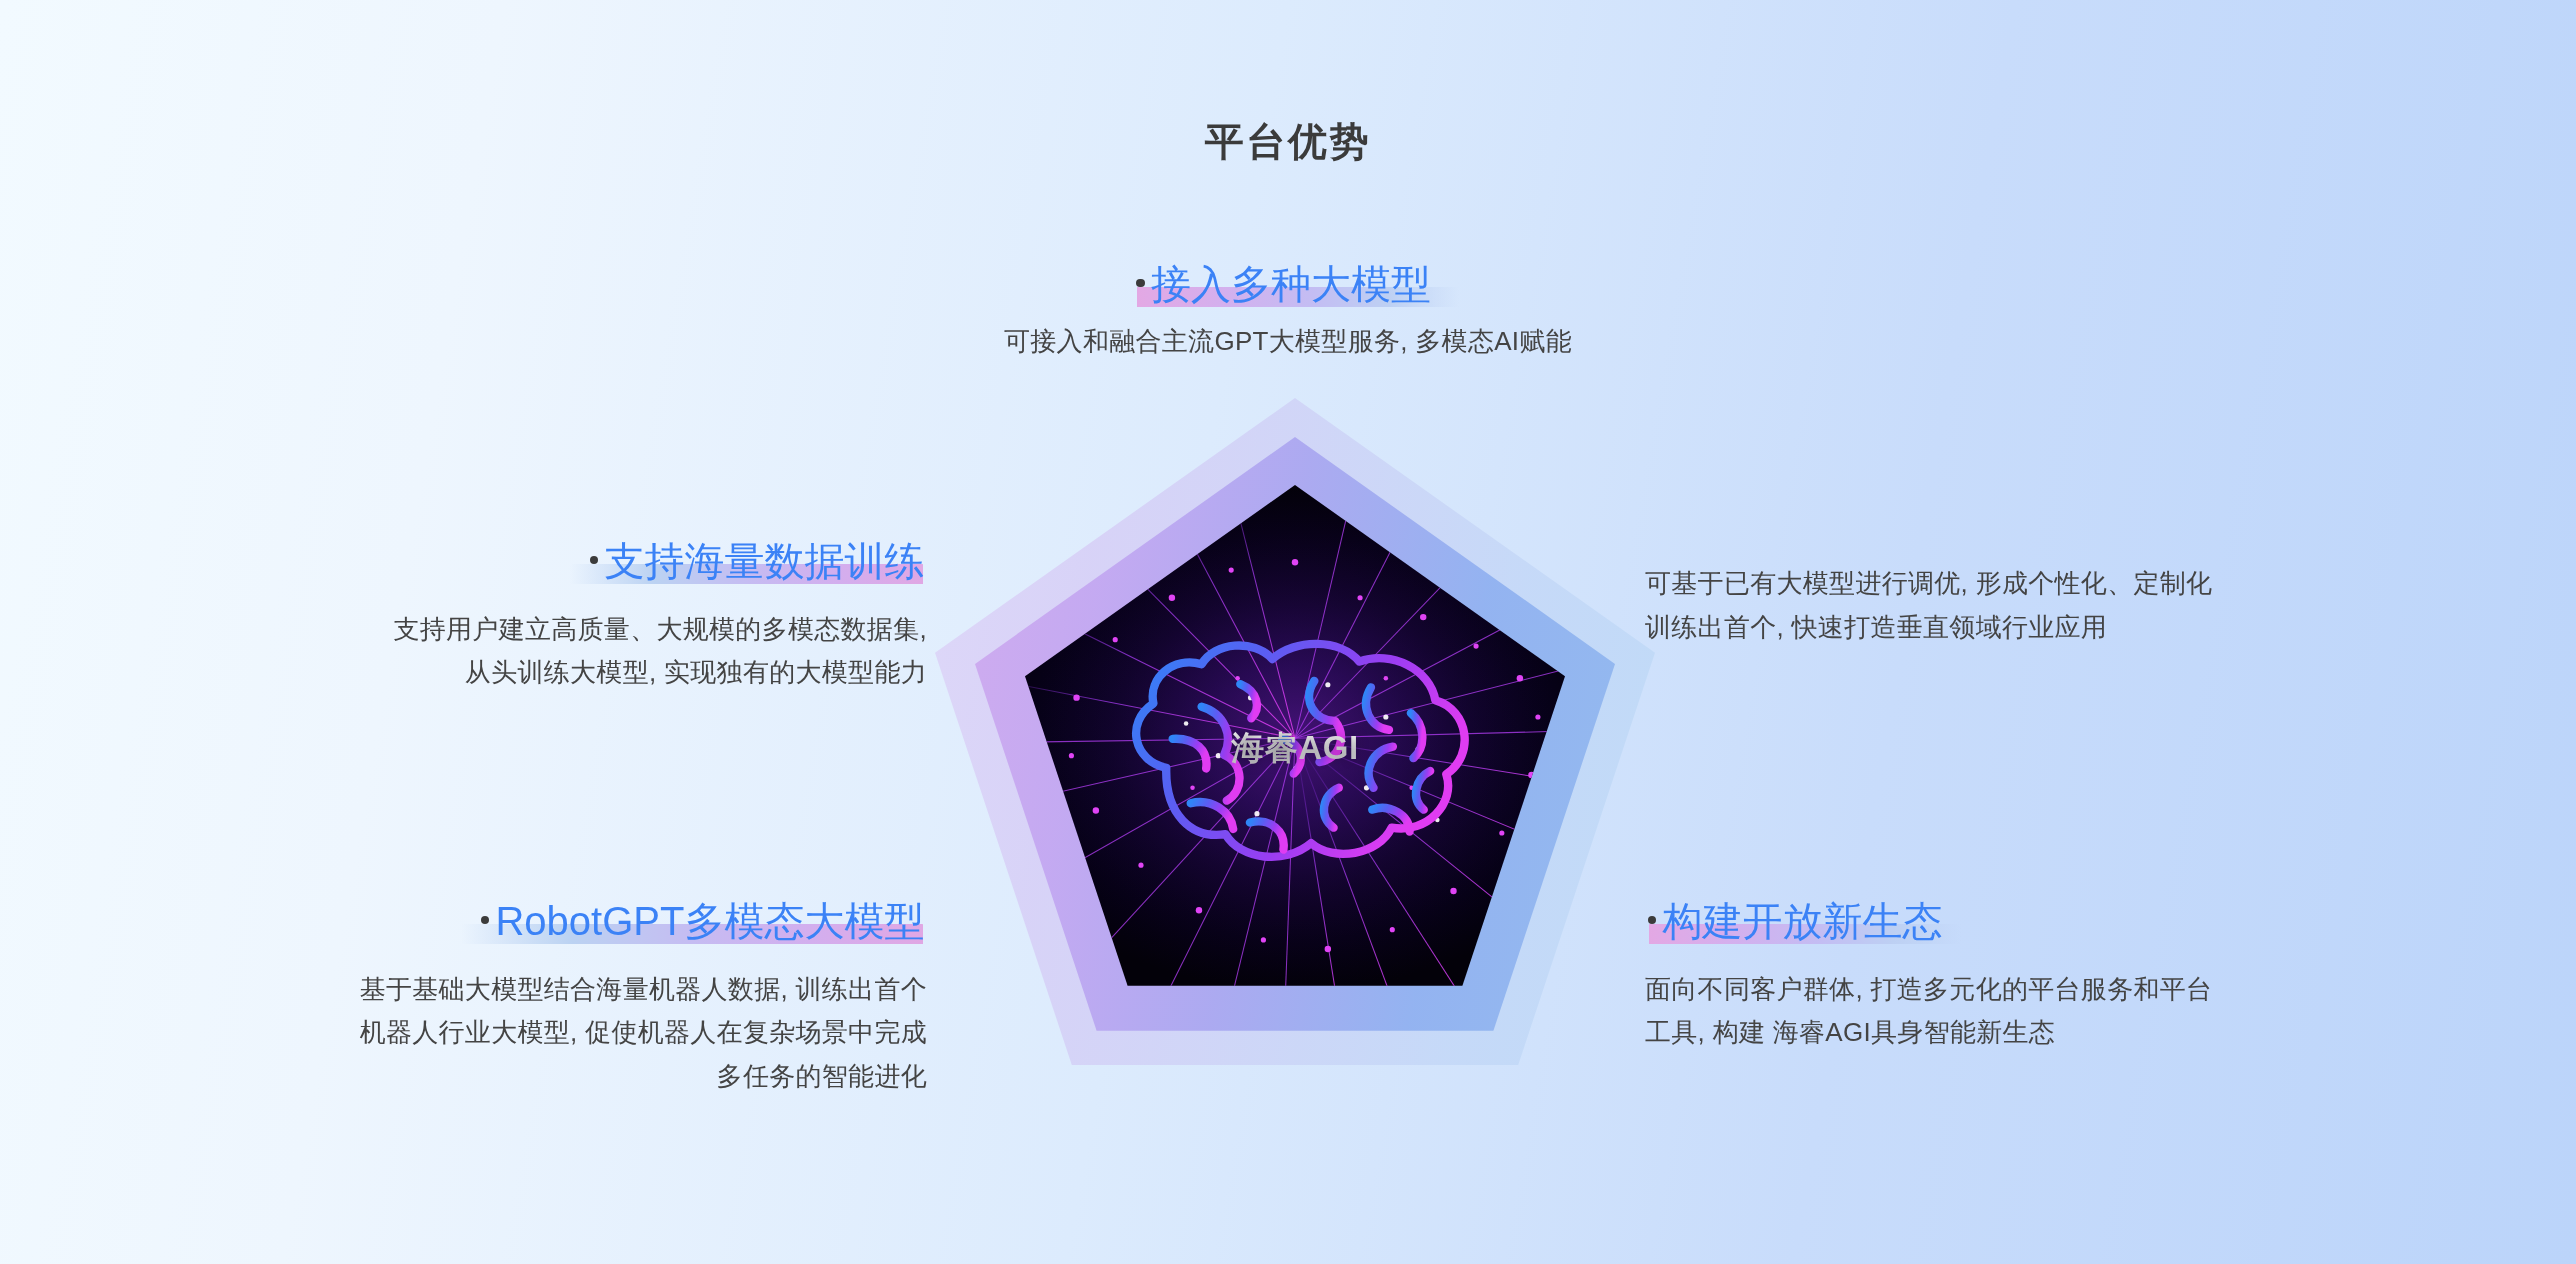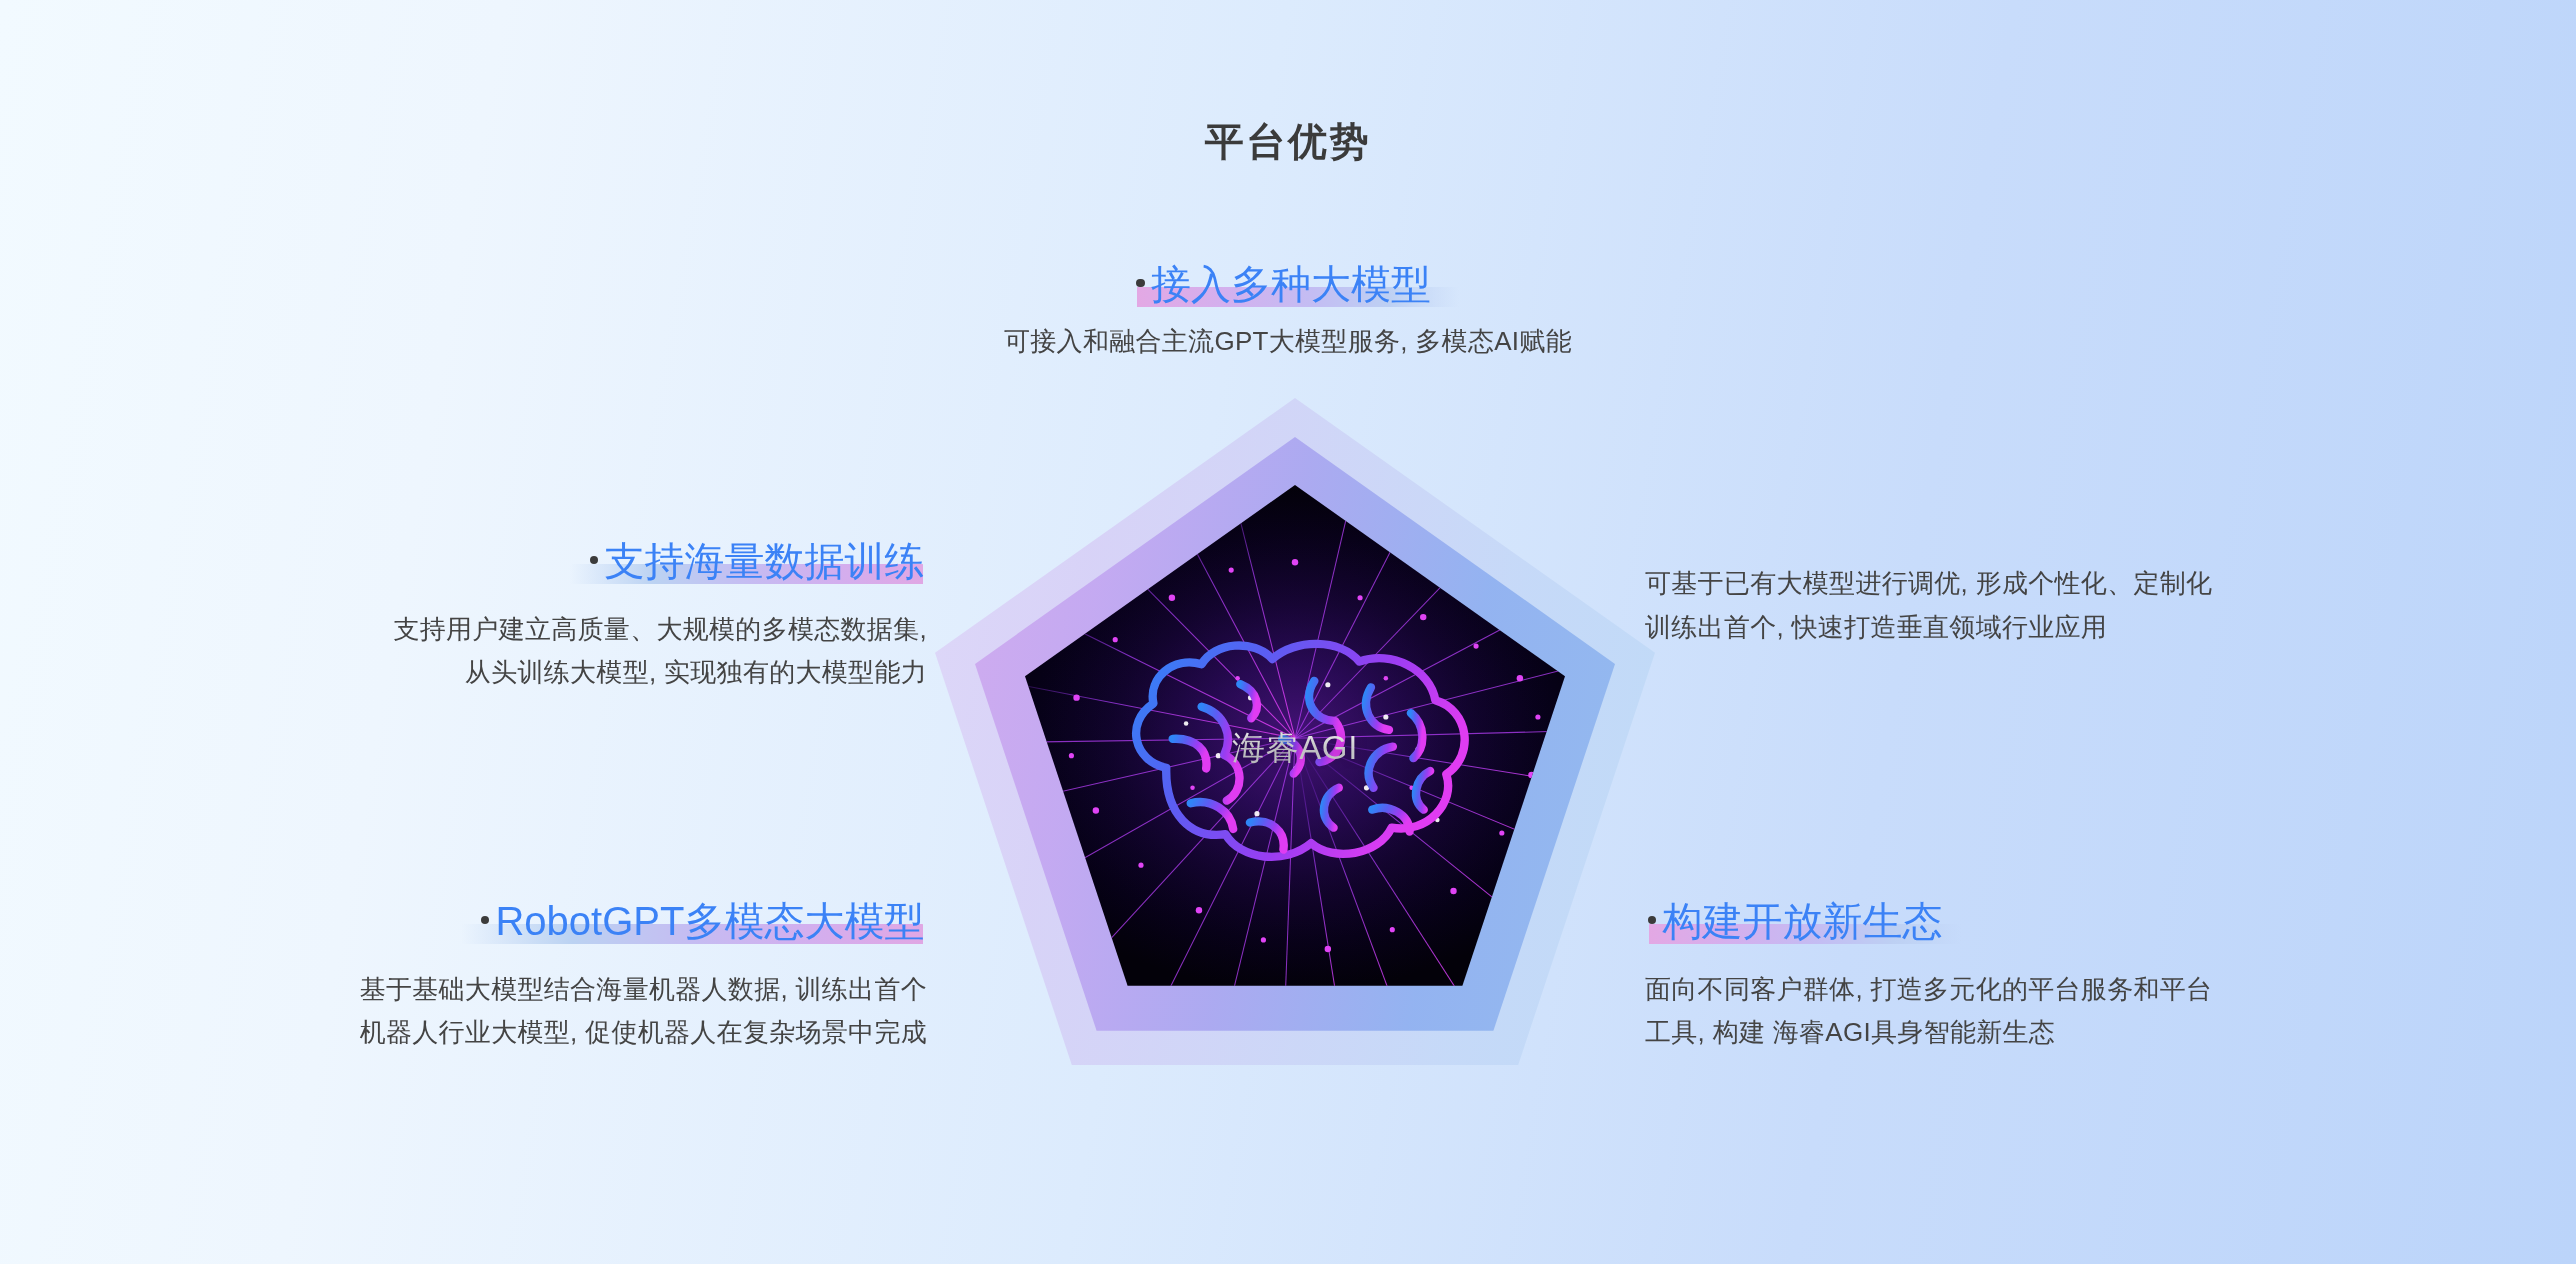--- a/index.html
+++ b/index.html
@@ -45,21 +45,21 @@
   }
   .rays{ position:absolute; inset:0; }
   .brain-holder{
     position:absolute; left:0; top:0; width:100%; height:100%;
     display:flex; align-items:center; justify-content:center;
   }
   .center-label{
     position:absolute; left:0; top:50%; width:100%;
     transform:translateY(-52%);
     text-align:center;
-    font-size:33px; font-weight:400; letter-spacing:0.6px;
+    font-size:33px; font-weight:700; letter-spacing:0.6px;
     background:linear-gradient(180deg,#ffffff 0%, #e6e6e8 40%, #b9b9bd 100%);
     -webkit-background-clip:text; background-clip:text; color:transparent;
     text-shadow:0 0 11.6px rgba(0,0,0,.35);
     z-index:6;
   }
 
   
   .feature{ position:absolute; }
   .f-head{
     position:relative; display:inline-block;
@@ -254,20 +254,21 @@
   </div>
 </div>
 
 <div class="feature f-left2">
   <div class="f-head">
     <span class="dot"></span><span class="bar bar-left"></span><span class="txt">RobotGPT多模态大模型</span>
   </div>
   <div class="f-desc">
     <div>基于基础大模型结合海量机器人数据, 训练出首个</div>
     <div>机器人行业大模型, 促使机器人在复杂场景中完成</div>
+    <div>多任务的智能进化</div>
   </div>
 </div>
 
 <div class="feature f-right2">
   <div class="f-head">
     <span class="dot"></span><span class="bar bar-right"></span><span class="txt">构建开放新生态</span>
   </div>
   <div class="f-desc">
     <div>面向不同客户群体, 打造多元化的平台服务和平台</div>
     <div>工具, 构建 海睿AGI具身智能新生态</div>

